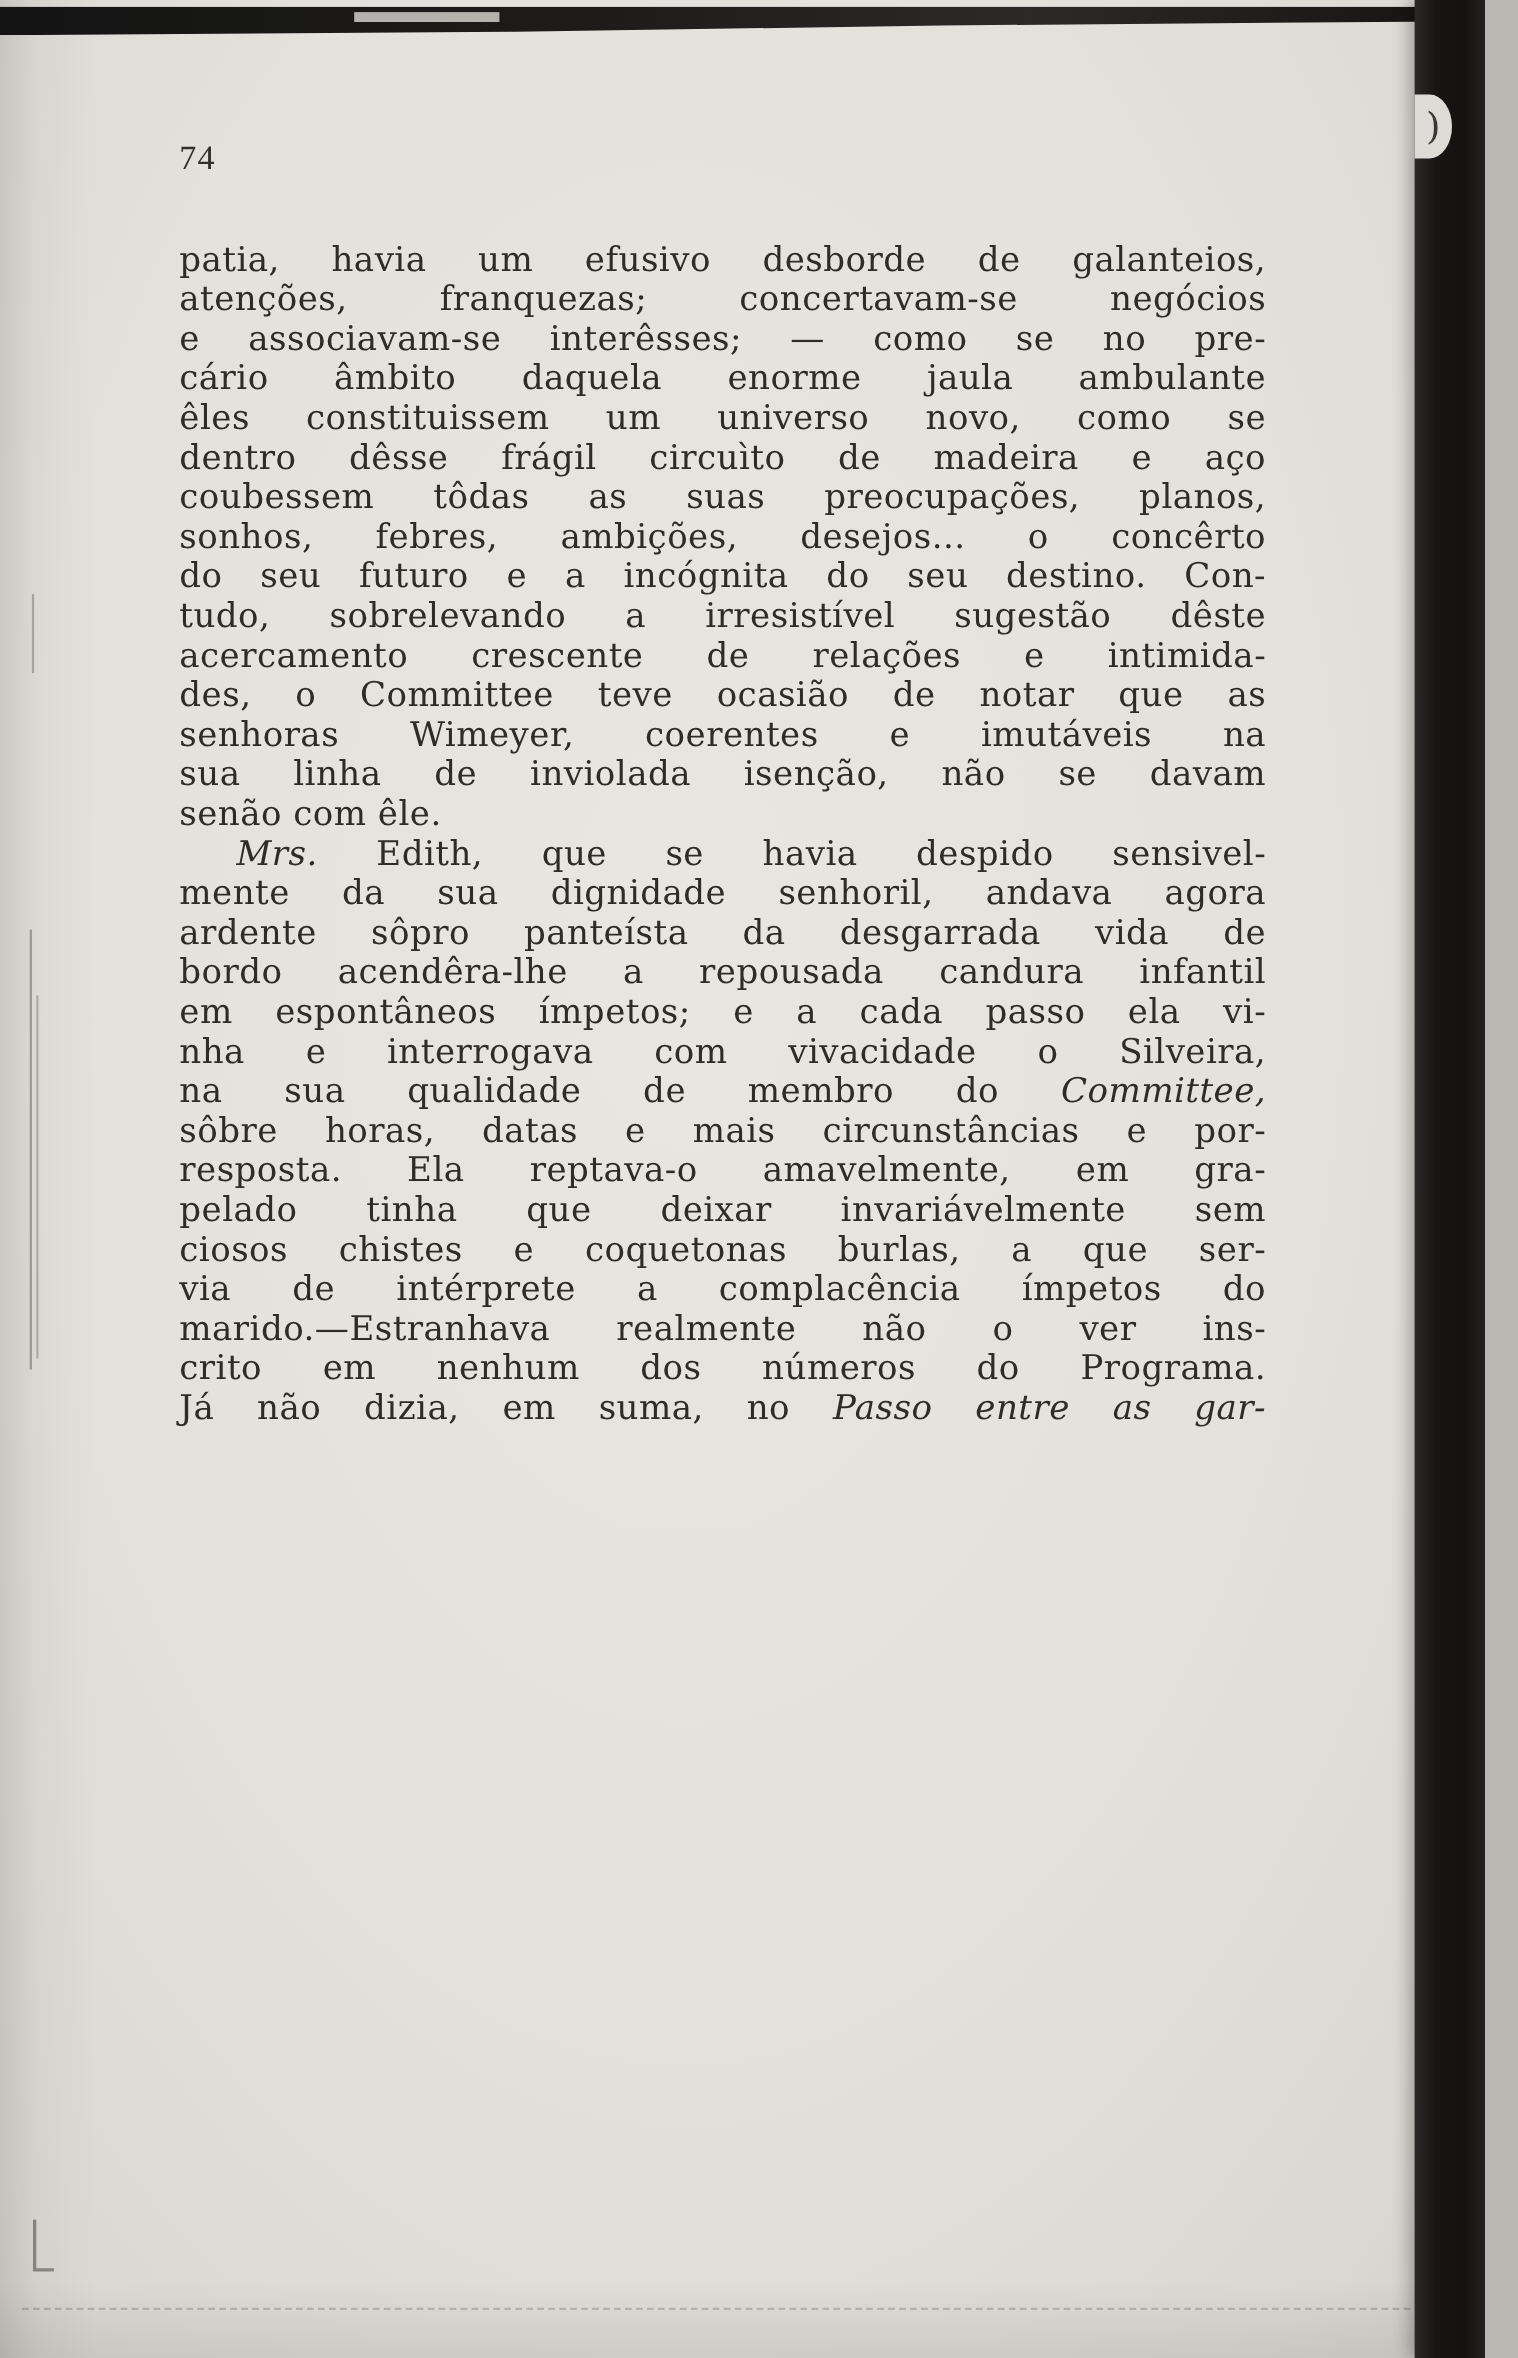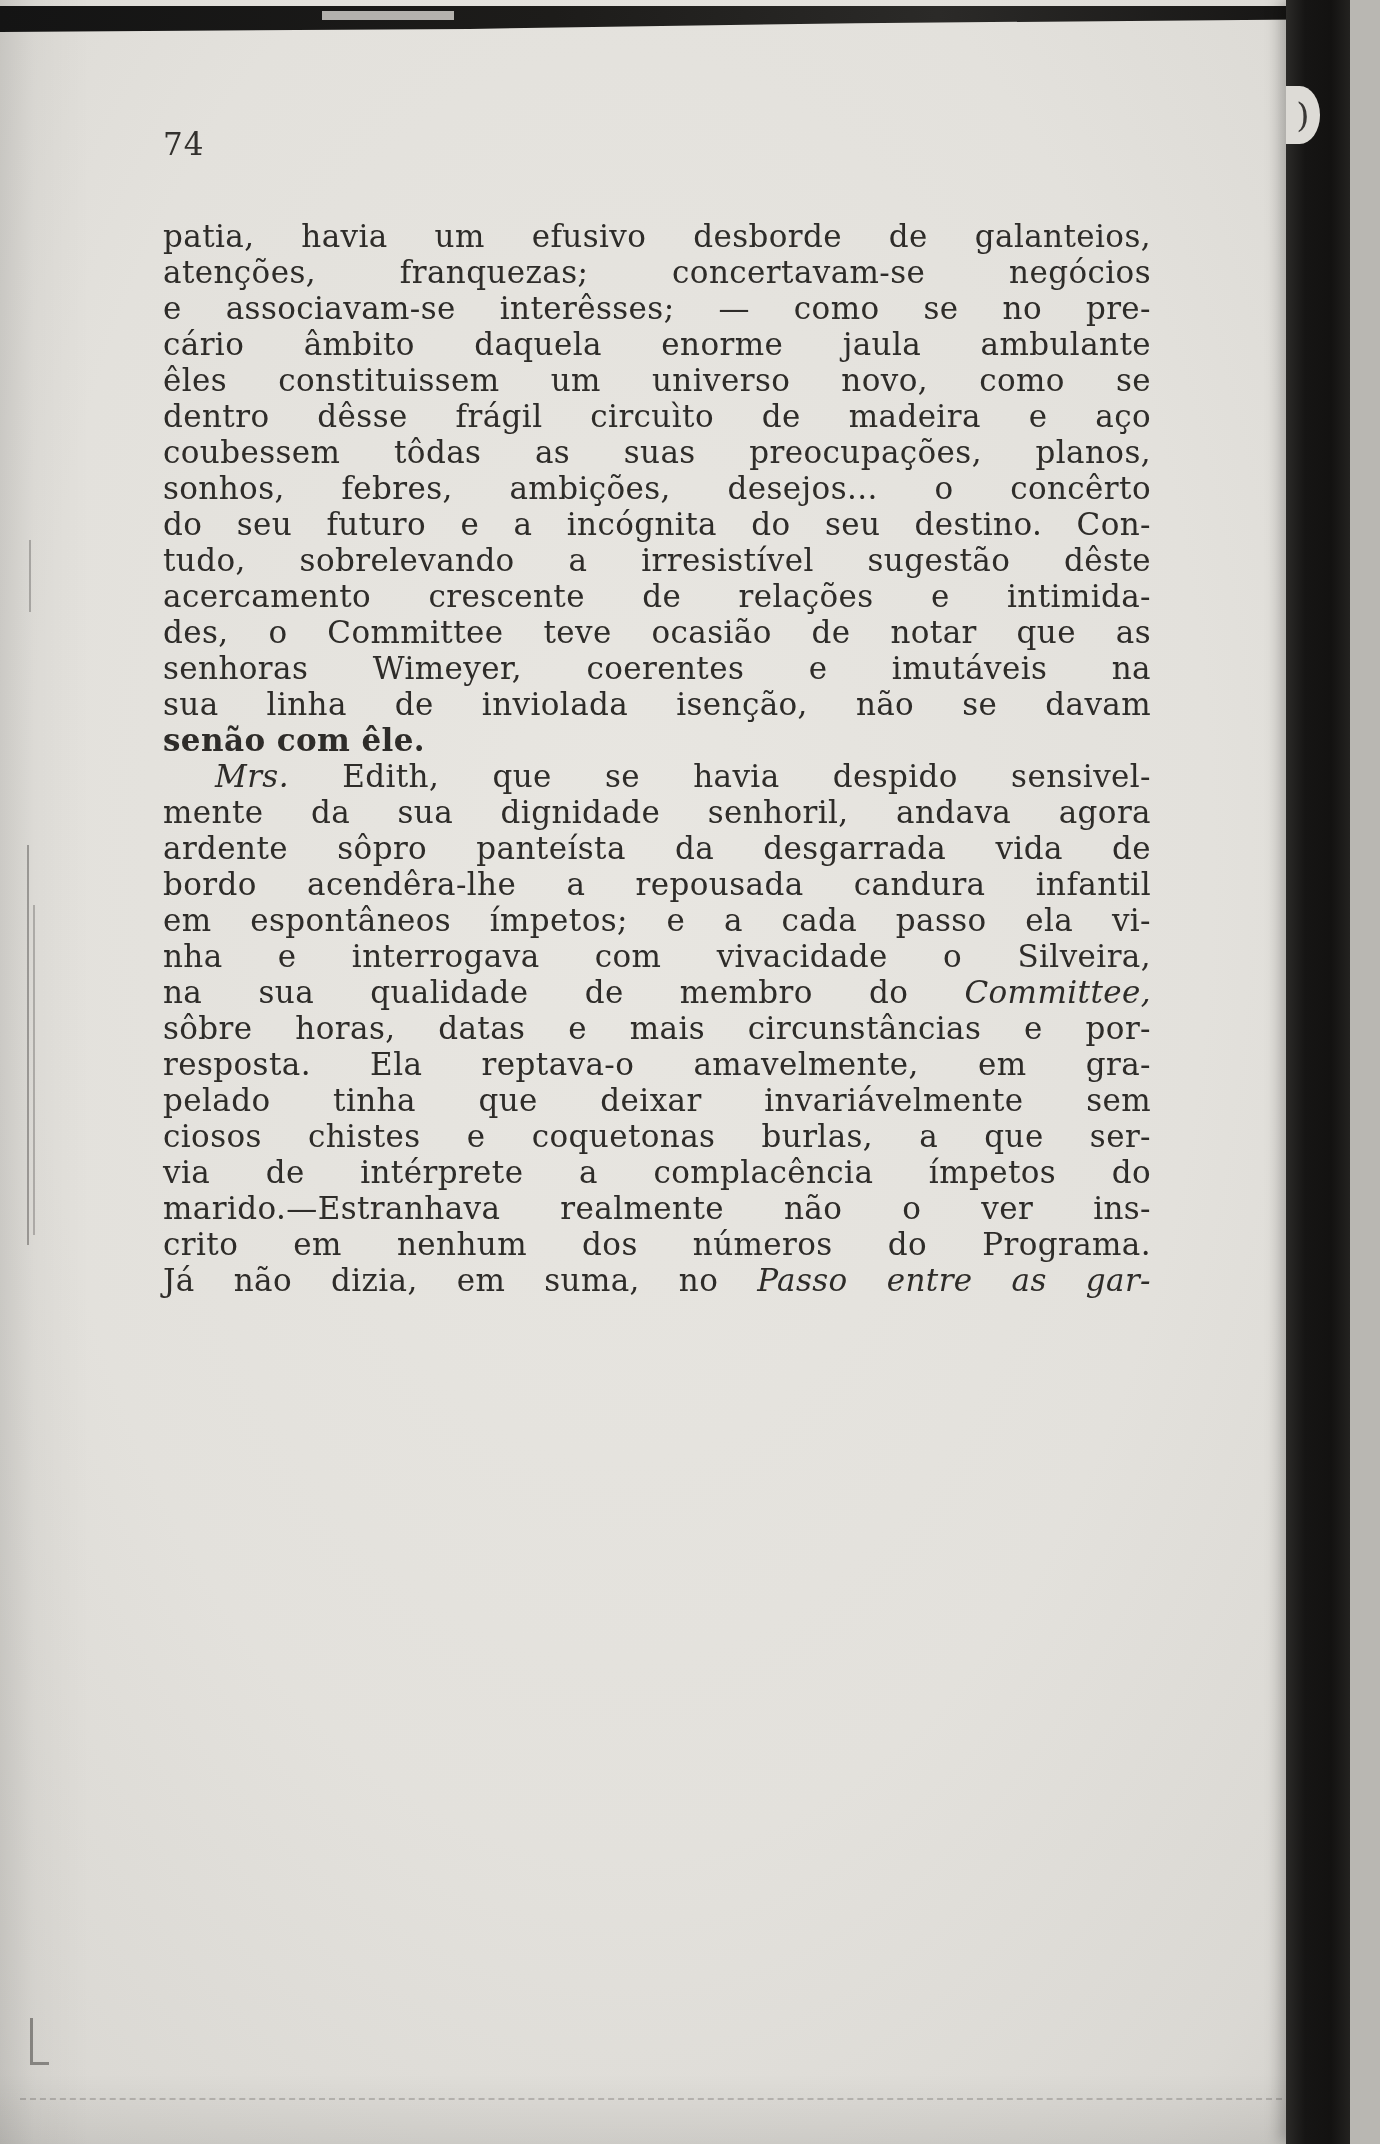--- a/index.html
+++ b/index.html
@@ -33,29 +33,29 @@
     color:#3a3836;font-size:34px;line-height:58px;text-align:center;
   }
   .right-edge{position:absolute;left:1350px;top:0;width:30px;height:2144px;background:#b9b7b2;}
   .artifact-line-a{position:absolute;left:27px;top:845px;width:2px;height:400px;background:rgba(50,48,45,.38);}
   .artifact-line-b{position:absolute;left:33px;top:905px;width:2px;height:330px;background:rgba(50,48,45,.28);}
   .artifact-line-c{position:absolute;left:29px;top:540px;width:2px;height:72px;background:rgba(50,48,45,.30);}
   .artifact-corner{position:absolute;left:30px;top:2018px;width:16px;height:44px;
     border-left:3px solid rgba(40,38,35,.45);border-bottom:3px solid rgba(40,38,35,.45);}
   .bottom-line{position:absolute;left:20px;top:2098px;width:1262px;border-top:2px dashed rgba(45,43,40,.22);}
   
-  .pagenum{position:absolute;left:163px;top:126px;font-size:31px;color:#33312e;letter-spacing:1px;}
+  .pagenum{position:absolute;left:163px;top:126px;font-size:31px;color:#33312e;letter-spacing:1px;font-family:Liberation Serif, serif;}
   .header{position:absolute;left:163px;top:128px;width:988px;text-align:center;
     font-size:28px;letter-spacing:3px;color:#45433f;}
   .body-text{
     position:absolute;left:163px;top:218px;width:988px;
     font-size:31px;line-height:36px;color:#2e2c29;letter-spacing:.4px;
   }
   .line{text-align:justify;text-align-last:justify;}
-  .line.par-end{text-align-last:left;font-weight:bold;}
+  .line.par-end{text-align-last:left;}
   .line.indent{padding-left:52px;}
   .it{font-style:italic;}
 </style>
 </head>
 <body>
 
 <div class="page">
 
   <div class="topbar"></div>
   <div class="topbar-gap"></div>

